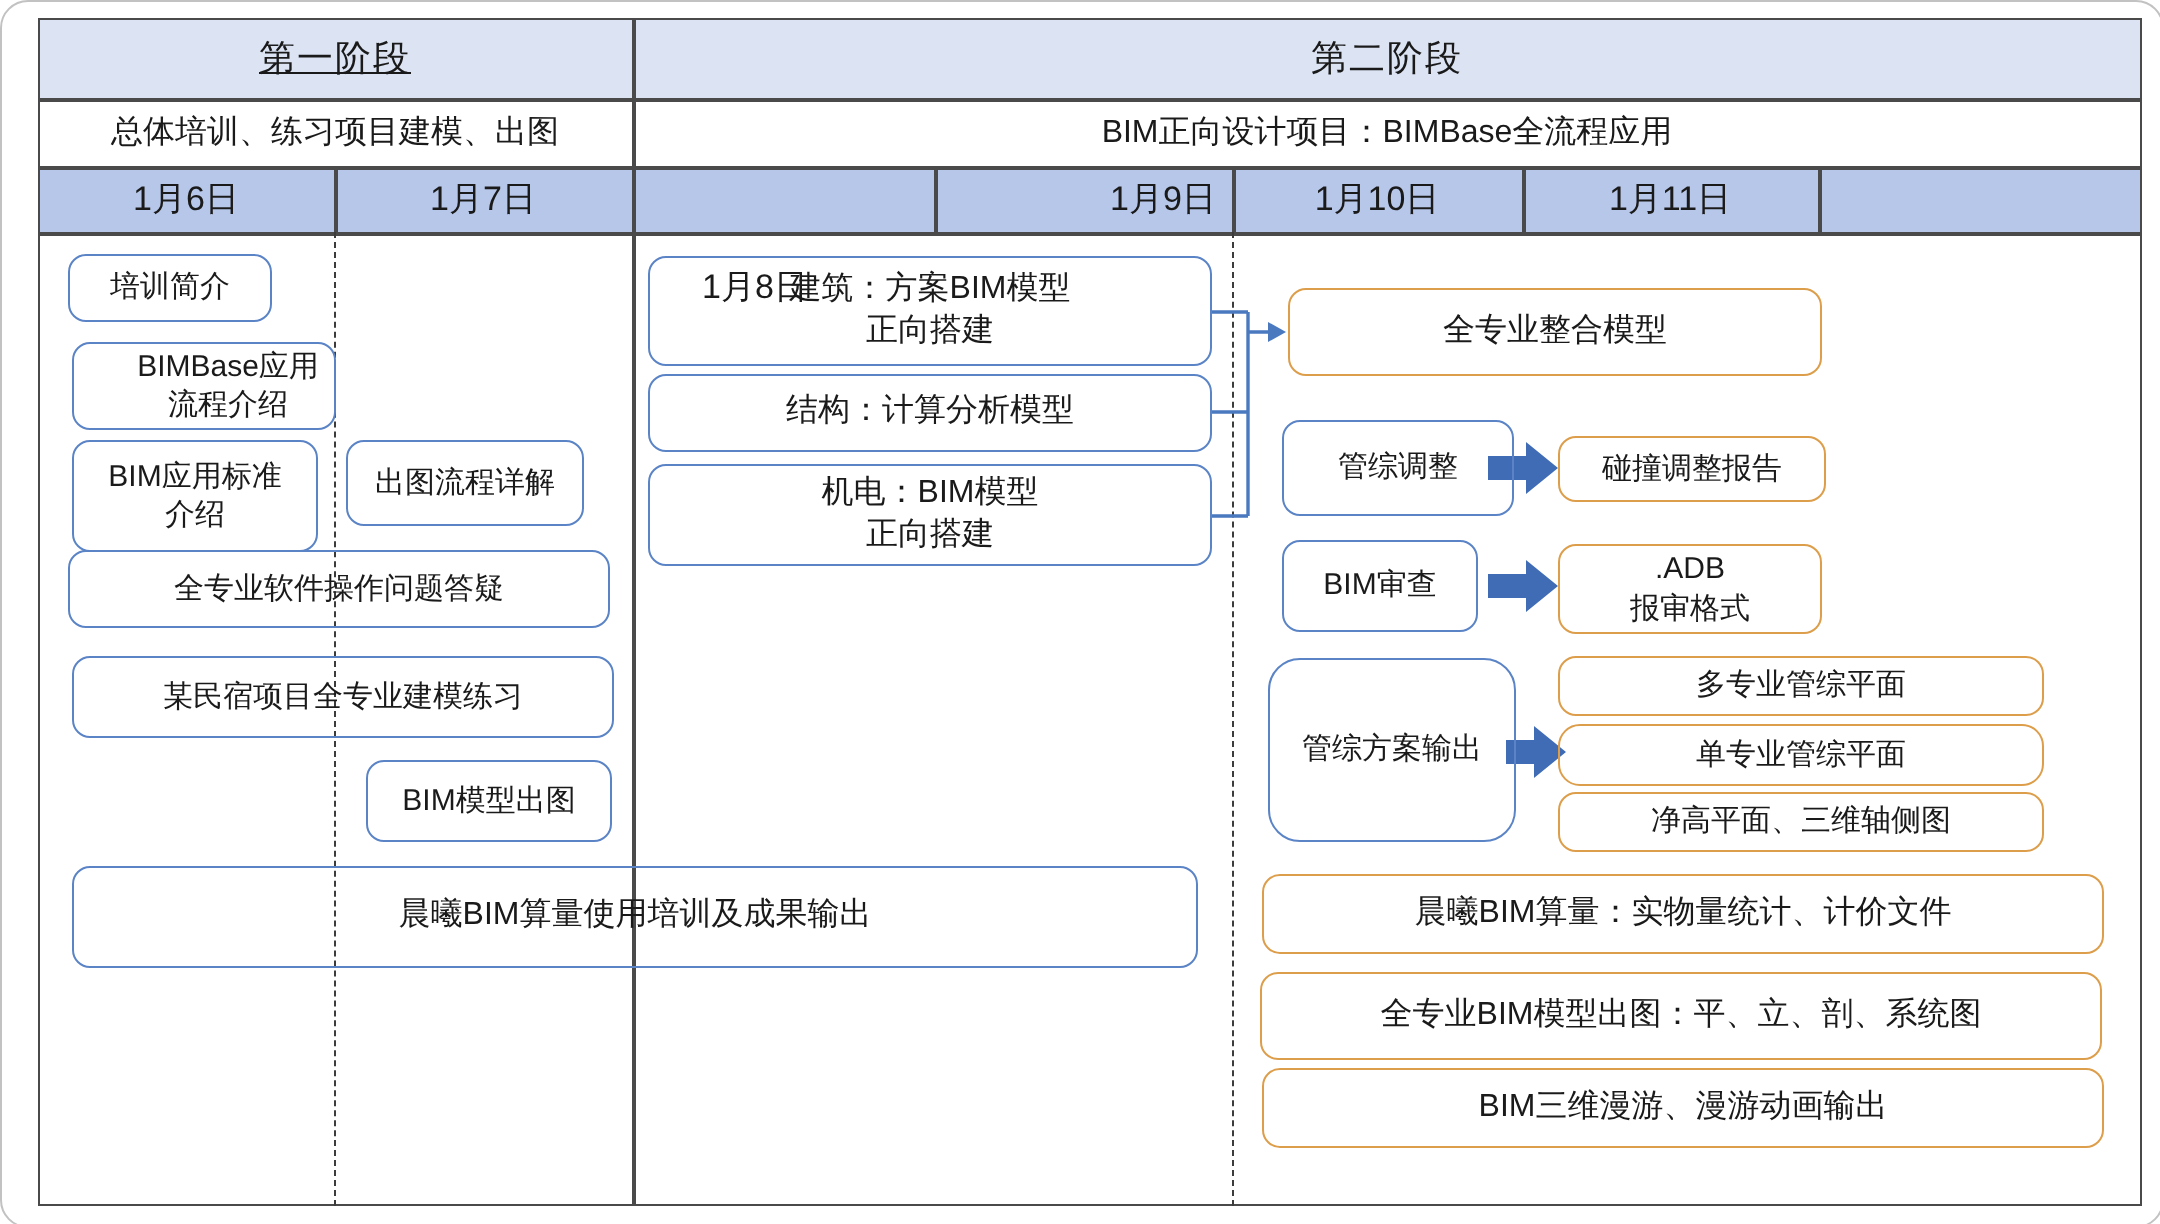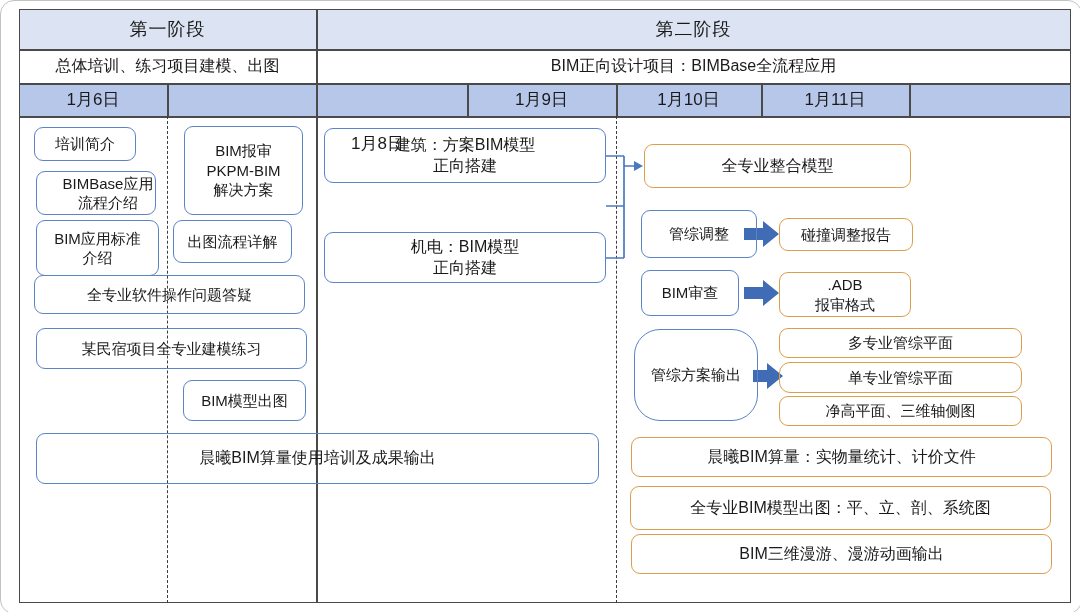--- a/index.html
+++ b/index.html
@@ -23,21 +23,21 @@
   .subtitle{font-size:16px;}
   .date{font-size:17px;}
   
   .box{
     position:absolute;display:flex;align-items:center;justify-content:center;
     text-align:center;white-space:pre-line;line-height:1.3;font-size:15px;
     background:transparent;box-sizing:border-box;z-index:3;
   }
   .blue{border:1.6px solid #5b84c6;border-radius:9px;}
   .orange{border:1.6px solid #dd9e4b;border-radius:9px;}
-  .r14{border-radius:26px;}
+  .r14{border-radius:16px;}
   .fs16{font-size:16px;}
   svg.overlay{position:absolute;left:0;top:0;z-index:2;pointer-events:none;}
 </style>
 </head>
 <body>
 
 <div class="canvas">
 
   <div class="band band-phase"></div>
   <div class="band band-date"></div>
@@ -48,58 +48,57 @@
   <div class="hline" style="top:115px;"></div>
   <div class="vline" style="left:315px;top:8px;height:594px;"></div>
   <div class="vline" style="left:166px;top:82px;height:33px;"></div>
   <div class="vline" style="left:466px;top:82px;height:33px;"></div>
   <div class="vline" style="left:615px;top:82px;height:33px;"></div>
   <div class="vline" style="left:760px;top:82px;height:33px;"></div>
   <div class="vline" style="left:908px;top:82px;height:33px;"></div>
   <div class="vdash" style="left:166px;top:115px;height:487px;"></div>
   <div class="vdash" style="left:615px;top:115px;height:487px;"></div>
 
-  <div class="cell phase-title" style="left:18px;top:8px;width:297px;height:40px;">第一阶段</div>
+  <div class="cell phase-title" style="left:18px;top:8px;width:297px;height:40px;text-decoration:underline;">第一阶段</div>
   <div class="cell phase-title" style="left:315px;top:8px;width:755px;height:40px;">第二阶段</div>
   <div class="cell subtitle" style="left:18px;top:48px;width:297px;height:34px;">总体培训、练习项目建模、出图</div>
   <div class="cell subtitle" style="left:315px;top:48px;width:755px;height:34px;">BIM正向设计项目：BIMBase全流程应用</div>
   <div class="cell date" style="left:18px;top:82px;width:148px;height:33px;">1月6日</div>
+  <div class="cell date" style="left:166px;top:82px;width:149px;height:33px;">1月7日</div>
   <div class="cell date" style="left:301px;top:82px;width:151px;height:33px;margin-top:44px;">1月8日</div>
-  <div class="cell date" style="left:466px;top:82px;width:149px;height:33px;">1月9日</div>
+  <div class="cell date" style="left:466px;top:82px;width:149px;height:33px;padding-left:40px;">1月9日</div>
   <div class="cell date" style="left:615px;top:82px;width:145px;height:33px;">1月10日</div>
   <div class="cell date" style="left:760px;top:82px;width:148px;height:33px;">1月11日</div>
 
   <svg class="overlay" width="1080" height="612" viewBox="0 0 1080 612">
 
     <path d="M605 155 H623 M605 205 H623 M605 257 H623 M623 155 V257 M623 165 H633" stroke="#4a79c0" stroke-width="1.7" fill="none"></path>
     <polygon points="633,160 642,165 633,170" fill="#4a79c0"></polygon>
 
     <polygon points="743,227 762,227 762,220 778,233 762,246 762,239 743,239" fill="#3f6cb5"></polygon>
 
     <polygon points="743,286 762,286 762,279 778,292 762,305 762,298 743,298" fill="#3f6cb5"></polygon>
 
     <polygon points="752,369 766,369 766,362 782,375 766,388 766,381 752,381" fill="#3f6cb5"></polygon>
   </svg>
 
   <div class="box blue" style="left:33px;top:126px;width:102px;height:34px;">培训简介</div>
-  <div class="box blue" style="left:35px;top:170px;width:120px;height:44px;padding-left:24px;">BIMBase应用
+  <div class="box blue" style="left:35px;top:170px;width:132px;height:44px;padding-left:24px;">BIMBase应用
 流程介绍</div>
   <div class="box blue" style="left:35px;top:219px;width:123px;height:56px;">BIM应用标准
 介绍</div>
-  <div class="box blue" style="left:183px;top:125px;width:119px;height:89px;">BIM报审
-PKPM-BIM
-解决方案</div>
   <div class="box blue" style="left:172px;top:219px;width:119px;height:43px;">出图流程详解</div>
   <div class="box blue" style="left:33px;top:274px;width:271px;height:39px;">全专业软件操作问题答疑</div>
   <div class="box blue" style="left:35px;top:327px;width:271px;height:41px;">某民宿项目全专业建模练习</div>
   <div class="box blue" style="left:182px;top:379px;width:123px;height:41px;">BIM模型出图</div>
   <div class="box blue fs16" style="left:35px;top:432px;width:563px;height:51px;">晨曦BIM算量使用培训及成果输出</div>
 
   <div class="box blue fs16" style="left:323px;top:127px;width:282px;height:55px;">建筑：方案BIM模型
 正向搭建</div>
+  <div class="box blue fs16" style="left:323px;top:186px;width:282px;height:39px;">结构：计算分析模型</div>
   <div class="box blue fs16" style="left:323px;top:231px;width:282px;height:51px;">机电：BIM模型
 正向搭建</div>
 
   <div class="box orange fs16" style="left:643px;top:143px;width:267px;height:44px;">全专业整合模型</div>
   <div class="box blue" style="left:640px;top:209px;width:116px;height:48px;">管综调整</div>
   <div class="box orange" style="left:778px;top:217px;width:134px;height:33px;">碰撞调整报告</div>
   <div class="box blue" style="left:640px;top:269px;width:98px;height:46px;">BIM审查</div>
   <div class="box orange" style="left:778px;top:271px;width:132px;height:45px;">.ADB
 报审格式</div>
   <div class="box blue r14" style="left:633px;top:328px;width:124px;height:92px;">管综方案输出</div>

